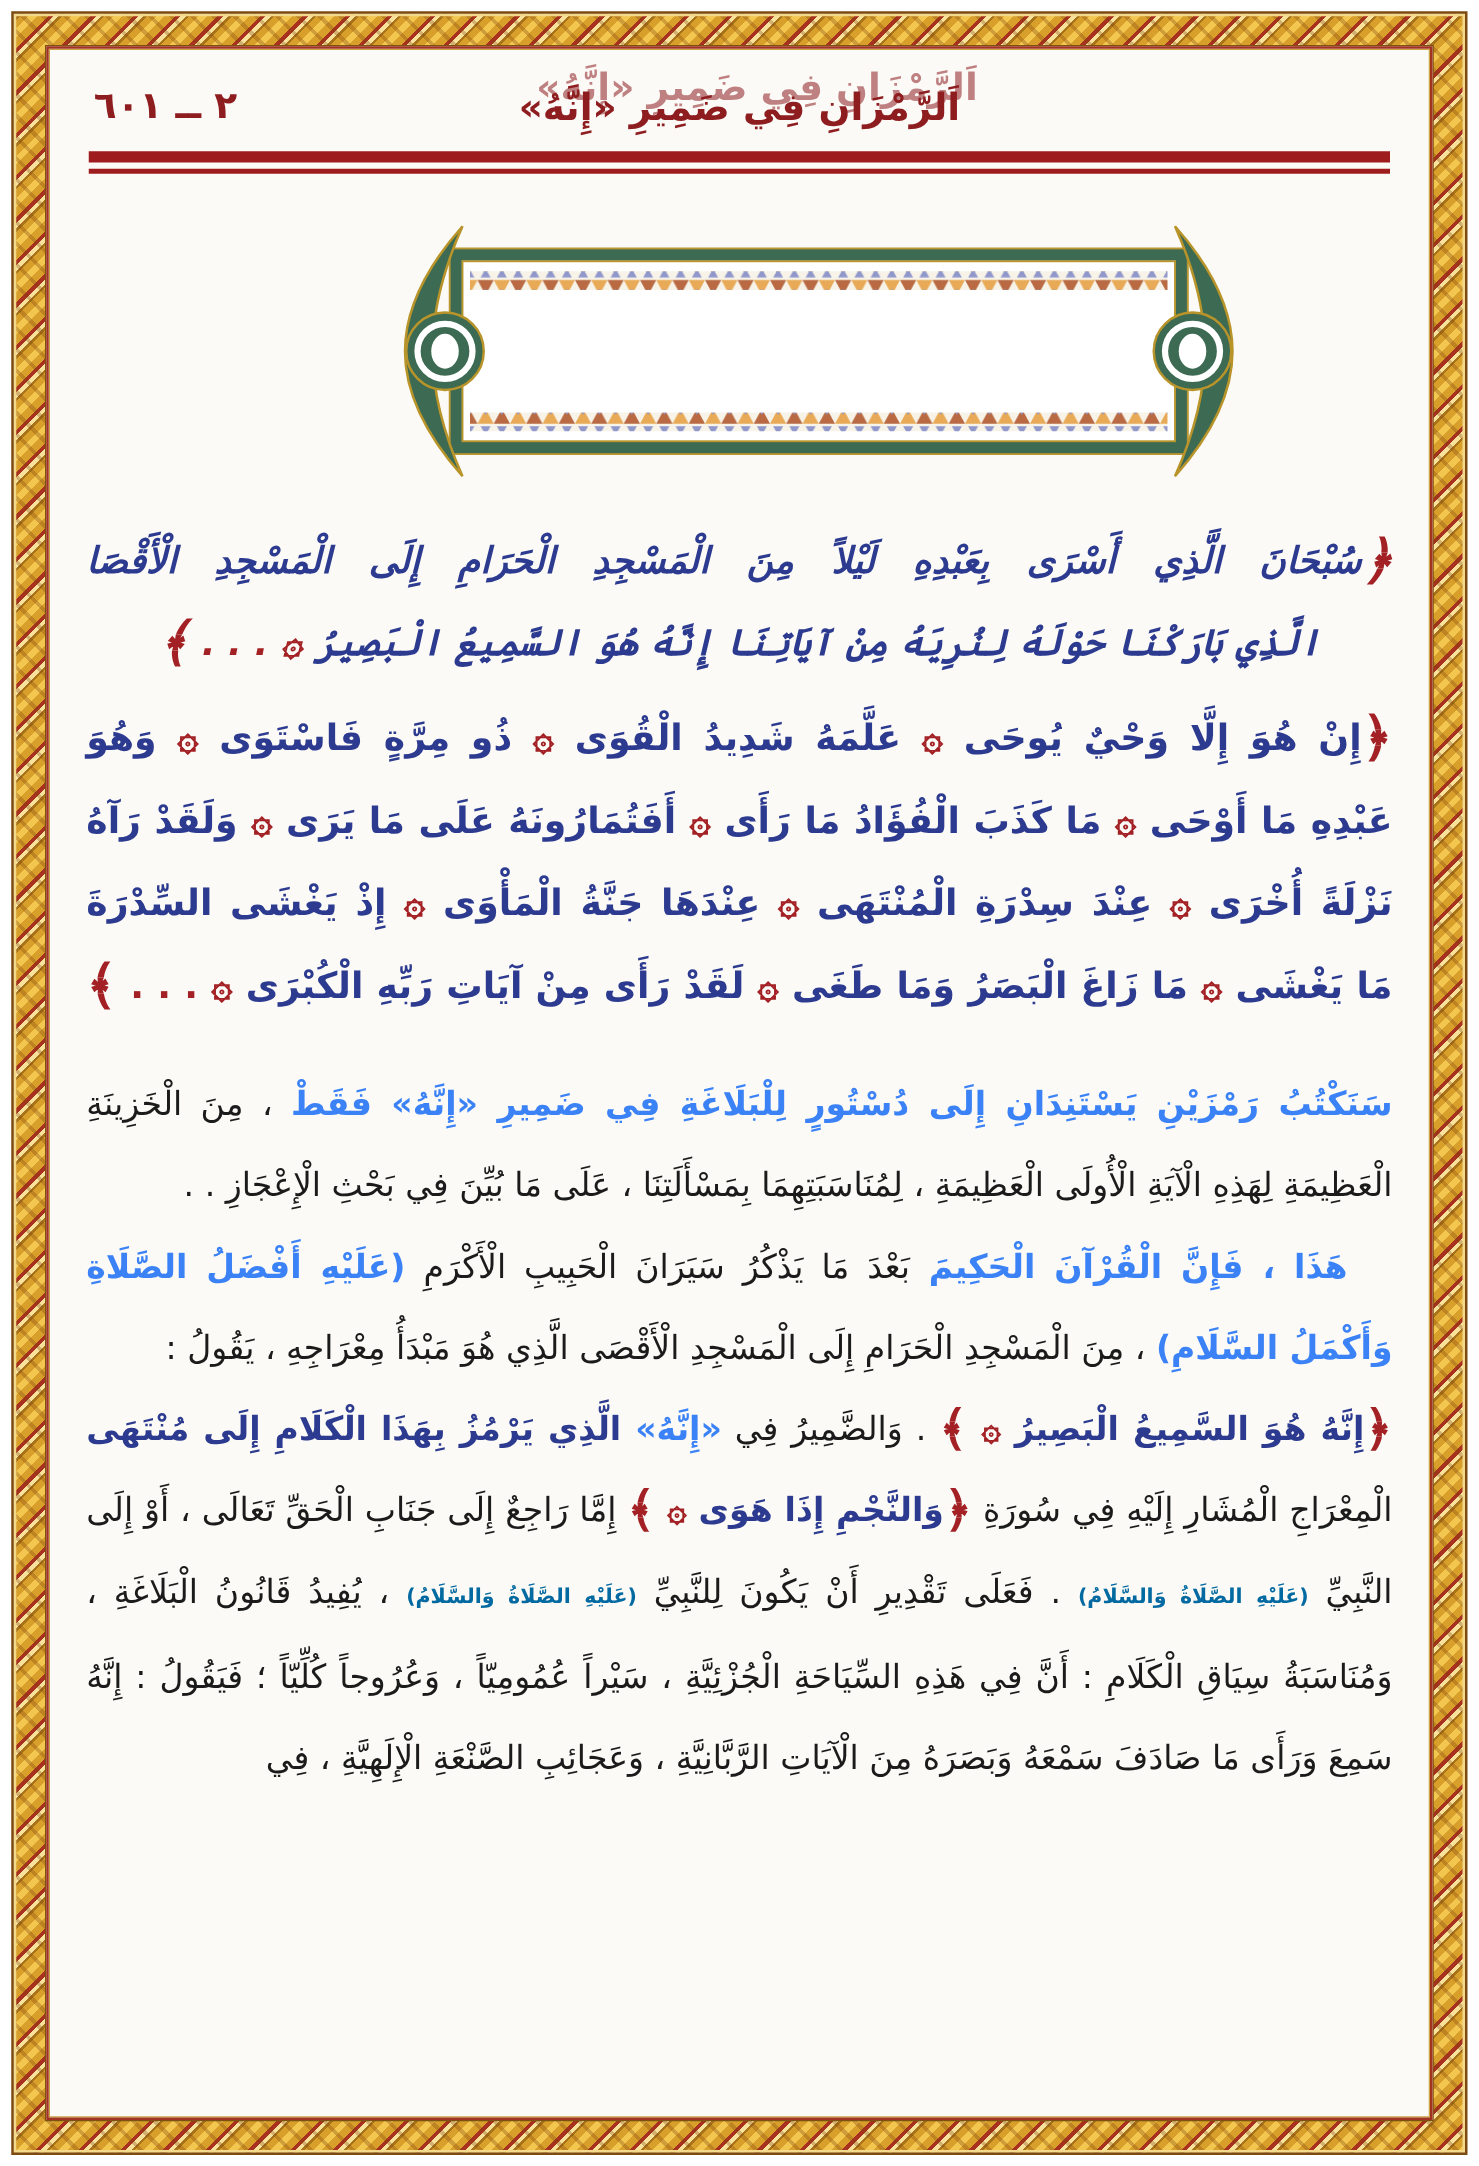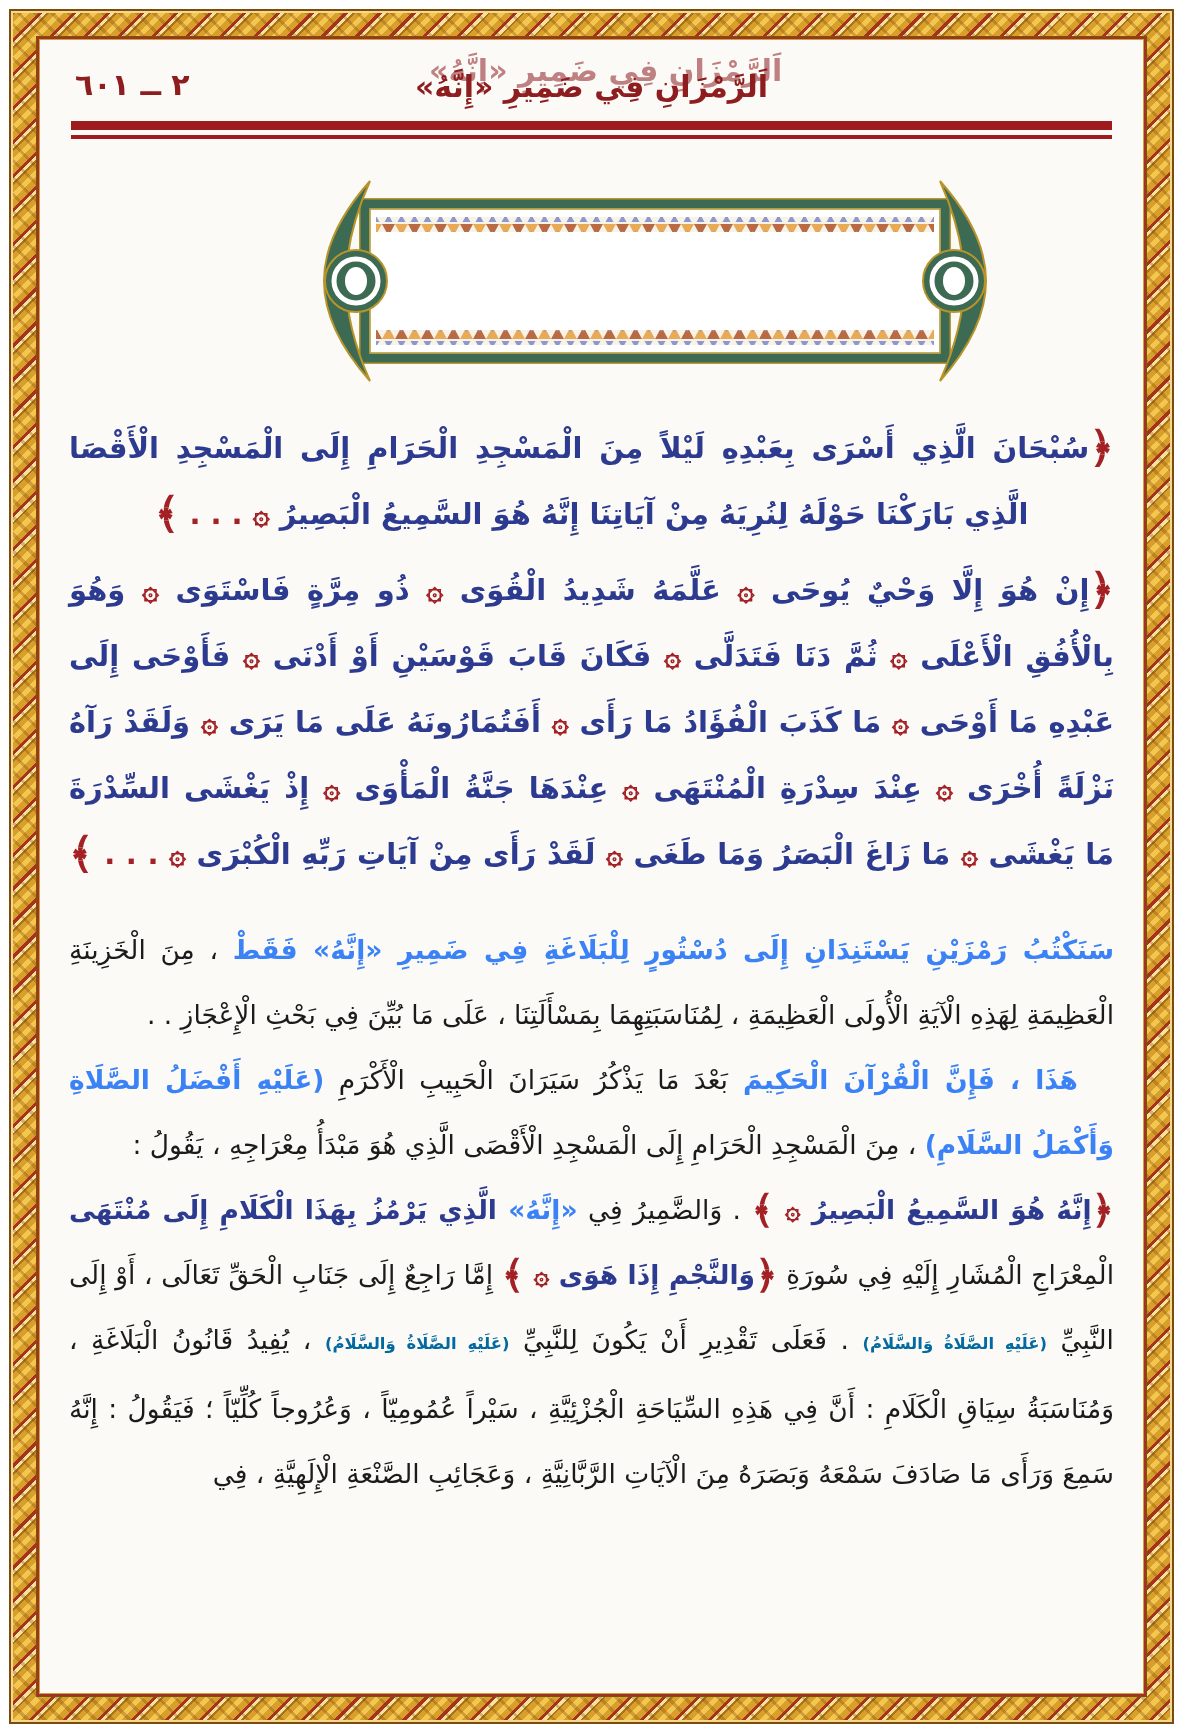--- a/index.html
+++ b/index.html
@@ -50,21 +50,21 @@
   .banner { position:relative; width:702px; height:212px; margin:36px auto 28px 0; margin-right:108px; }
   .banner-svg { position:absolute; inset:0; width:100%; height:100%; }
   .basmala-text {
     position:absolute; top:60px; left:100px; right:100px; height:92px;
     display:flex; align-items:center; justify-content:center;
     color:#8e1a1a; font-weight:700; font-size:40px; direction:rtl; white-space:nowrap;
   }
   
   .quran { font-size:29px; font-weight:700; color:#2c3b90; }
   .quran .vline { line-height:66px; }
-  .q1 { margin-top:22px; }
+  .q1 { margin-top:22px;font-style:italic; }
   .q1 .l1 { text-align:justify; text-align-last:justify; }
   .q1 .l2 { text-align:center; }
   .q2 { margin-top:10px; }
   .q2 .vline { text-align:justify; text-align-last:justify; }
   
   .prose {
     font-size:26.5px; line-height:65px; color:#1b1b1b;
     text-align:justify; margin:0;
   }
   .prose-1 { margin-top:30px; }
@@ -128,21 +128,20 @@
         </svg>
       </div>
 
       <section class="quran q1">
         <div class="vline l1"><span class="seg-k">﴿</span><span class="seg-v">سُبْحَانَ الَّذِي أَسْرَى بِعَبْدِهِ لَيْلاً مِنَ الْمَسْجِدِ الْحَرَامِ إِلَى الْمَسْجِدِ الْأَقْصَا</span></div>
         <div class="vline l2"><span class="seg-v">الَّذِي بَارَكْنَا حَوْلَهُ لِنُرِيَهُ مِنْ آيَاتِنَا إِنَّهُ هُوَ السَّمِيعُ الْبَصِيرُ</span><span class="seg-m"> ۞ . . . </span><span class="seg-k">﴾</span></div>
       </section>
 
       <section class="quran q2">
         <div class="vline"><span class="seg-k">﴿</span><span class="seg-v">إِنْ هُوَ إِلَّا وَحْيٌ يُوحَى</span><span class="seg-m"> ۞ </span><span class="seg-v">عَلَّمَهُ شَدِيدُ الْقُوَى</span><span class="seg-m"> ۞ </span><span class="seg-v">ذُو مِرَّةٍ فَاسْتَوَى</span><span class="seg-m"> ۞ </span><span class="seg-v">وَهُوَ</span></div>
-        <div class="vline"><span class="seg-v">بِالْأُفُقِ الْأَعْلَى</span><span class="seg-m"> ۞ </span><span class="seg-v">ثُمَّ دَنَا فَتَدَلَّى</span><span class="seg-m"> ۞ </span><span class="seg-v">فَكَانَ قَابَ قَوْسَيْنِ أَوْ أَدْنَى</span><span class="seg-m"> ۞ </span><span class="seg-v">فَأَوْحَى إِلَى</span></div>
         <div class="vline"><span class="seg-v">عَبْدِهِ مَا أَوْحَى</span><span class="seg-m"> ۞ </span><span class="seg-v">مَا كَذَبَ الْفُؤَادُ مَا رَأَى</span><span class="seg-m"> ۞ </span><span class="seg-v">أَفَتُمَارُونَهُ عَلَى مَا يَرَى</span><span class="seg-m"> ۞ </span><span class="seg-v">وَلَقَدْ رَآهُ</span></div>
         <div class="vline"><span class="seg-v">نَزْلَةً أُخْرَى</span><span class="seg-m"> ۞ </span><span class="seg-v">عِنْدَ سِدْرَةِ الْمُنْتَهَى</span><span class="seg-m"> ۞ </span><span class="seg-v">عِنْدَهَا جَنَّةُ الْمَأْوَى</span><span class="seg-m"> ۞ </span><span class="seg-v">إِذْ يَغْشَى السِّدْرَةَ</span></div>
         <div class="vline"><span class="seg-v">مَا يَغْشَى</span><span class="seg-m"> ۞ </span><span class="seg-v">مَا زَاغَ الْبَصَرُ وَمَا طَغَى</span><span class="seg-m"> ۞ </span><span class="seg-v">لَقَدْ رَأَى مِنْ آيَاتِ رَبِّهِ الْكُبْرَى</span><span class="seg-m"> ۞ . . . </span><span class="seg-k">﴾</span></div>
       </section>
 
       <p class="prose prose-1"><span class="seg-r">سَنَكْتُبُ رَمْزَيْنِ يَسْتَنِدَانِ إِلَى دُسْتُورٍ لِلْبَلَاغَةِ فِي ضَمِيرِ «إِنَّهُ» فَقَطْ</span><span class="seg-b"> ، مِنَ الْخَزِينَةِ الْعَظِيمَةِ لِهَذِهِ الْآيَةِ الْأُولَى الْعَظِيمَةِ ، لِمُنَاسَبَتِهِمَا بِمَسْأَلَتِنَا ، عَلَى مَا بُيِّنَ فِي بَحْثِ الْإِعْجَازِ . .</span></p>
       <p class="prose prose-2"><span class="seg-r">هَذَا ، فَإِنَّ الْقُرْآنَ الْحَكِيمَ </span><span class="seg-b">بَعْدَ مَا يَذْكُرُ سَيَرَانَ الْحَبِيبِ الْأَكْرَمِ </span><span class="seg-r">(عَلَيْهِ أَفْضَلُ الصَّلَاةِ وَأَكْمَلُ السَّلَامِ)</span><span class="seg-b"> ، مِنَ الْمَسْجِدِ الْحَرَامِ إِلَى الْمَسْجِدِ الْأَقْصَى الَّذِي هُوَ مَبْدَأُ مِعْرَاجِهِ ، يَقُولُ :</span></p>
       <p class="prose prose-3"><span class="seg-k">﴿</span><span class="seg-v">إِنَّهُ هُوَ السَّمِيعُ الْبَصِيرُ</span><span class="seg-m"> ۞ </span><span class="seg-k">﴾</span><span class="seg-b"> . وَالضَّمِيرُ فِي </span><span class="seg-r">«إِنَّهُ»</span><span class="seg-v"> الَّذِي يَرْمُزُ بِهَذَا الْكَلَامِ إِلَى مُنْتَهَى </span><span class="seg-b">الْمِعْرَاجِ الْمُشَارِ إِلَيْهِ فِي سُورَةِ </span><span class="seg-k">﴿</span><span class="seg-v">وَالنَّجْمِ إِذَا هَوَى</span><span class="seg-m"> ۞ </span><span class="seg-k">﴾</span><span class="seg-b"> إِمَّا رَاجِعٌ إِلَى جَنَابِ الْحَقِّ تَعَالَى ، أَوْ إِلَى النَّبِيِّ </span><span class="seg-sws">(عَلَيْهِ الصَّلَاةُ وَالسَّلَامُ)</span><span class="seg-b"> . فَعَلَى تَقْدِيرِ أَنْ يَكُونَ لِلنَّبِيِّ </span><span class="seg-sws">(عَلَيْهِ الصَّلَاةُ وَالسَّلَامُ)</span><span class="seg-b"> ، يُفِيدُ قَانُونُ الْبَلَاغَةِ ، وَمُنَاسَبَةُ سِيَاقِ الْكَلَامِ : أَنَّ فِي هَذِهِ السِّيَاحَةِ الْجُزْئِيَّةِ ، سَيْراً عُمُومِيّاً ، وَعُرُوجاً كُلِّيّاً ؛ فَيَقُولُ : إِنَّهُ سَمِعَ وَرَأَى مَا صَادَفَ سَمْعَهُ وَبَصَرَهُ مِنَ الْآيَاتِ الرَّبَّانِيَّةِ ، وَعَجَائِبِ الصَّنْعَةِ الْإِلَهِيَّةِ ، فِي</span></p>
 
     </div>

